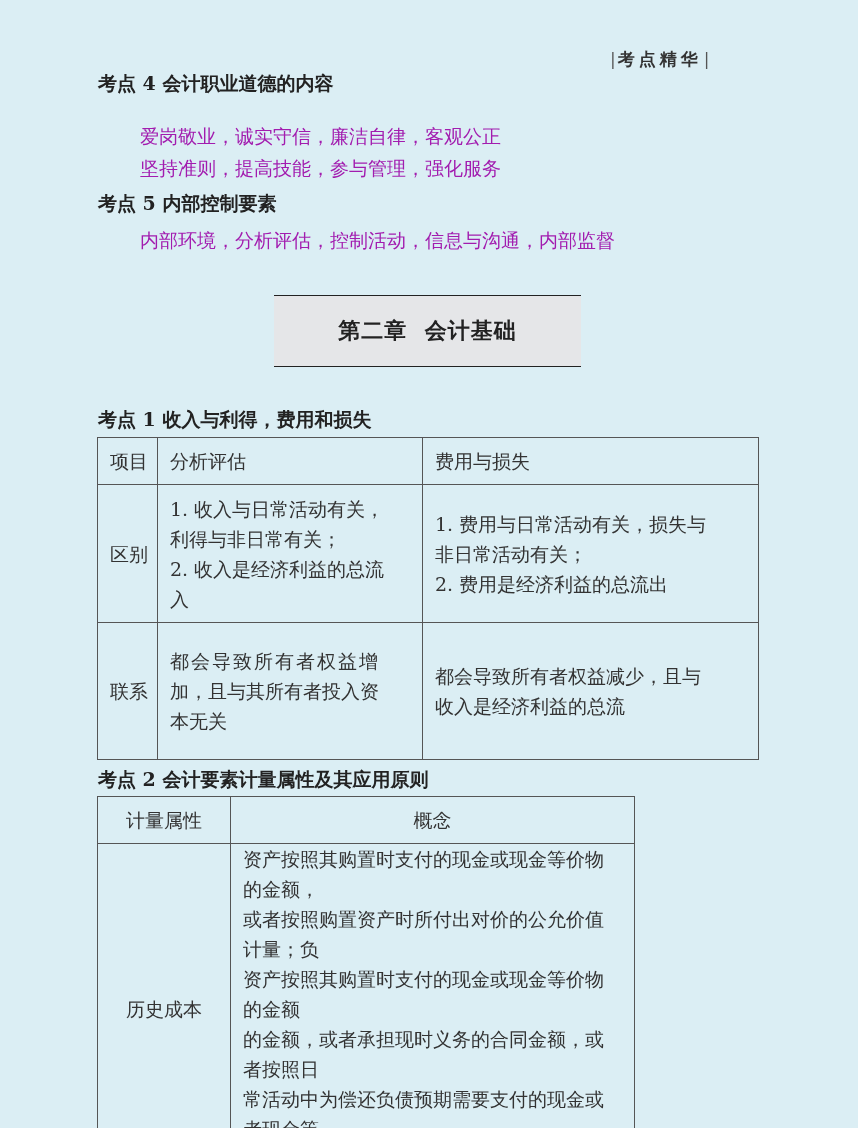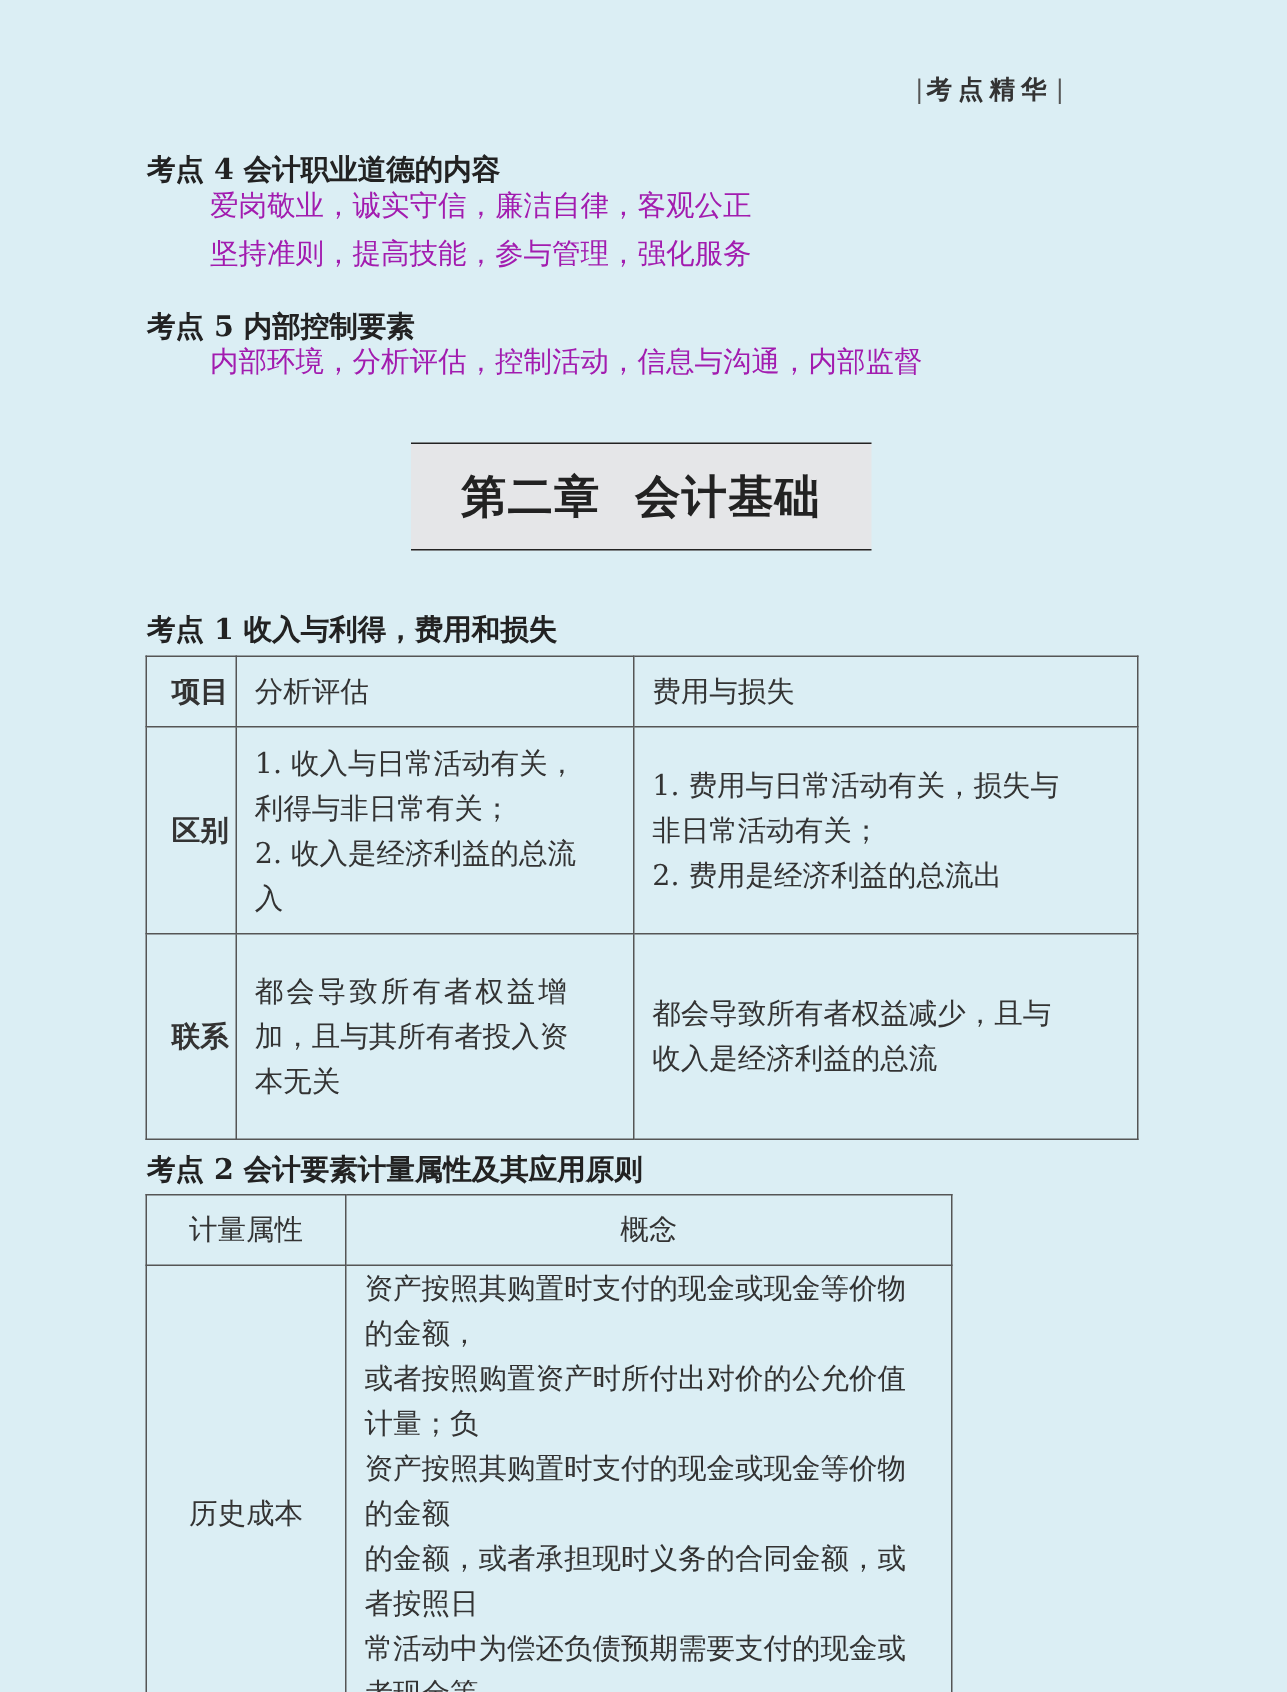--- a/index.html
+++ b/index.html
@@ -50,21 +50,21 @@
       left: 274px;
       top: 295px;
       width: 307px;
       height: 70px;
       background: #e5e6e8;
       border-top: 1.5px solid #222;
       border-bottom: 1.5px solid #222;
       display: flex;
       align-items: center;
       justify-content: center;
-      font-size: 30px;
+      font-size: 22px;
       font-weight: bold;
       color: #222;
       letter-spacing: 1px;
       white-space: pre;
     }
     table.kt {
       position: absolute;
       left: 97px;
       border-collapse: collapse;
       font-size: 19px;
@@ -73,21 +73,21 @@
     table.kt td {
       border: 1.5px solid #555;
       vertical-align: middle;
       padding: 0 12px;
       line-height: 30px;
     }
     #table1 {
       top: 437px;
       width: 662px;
     }
-    #table1 .c0 { width: 46px; padding: 0 0 0 12px; text-align: center; font-weight: bold; }
+    #table1 .c0 { width: 46px; padding: 0 0 0 12px; text-align: left; }
     #table1 .c1 { width: 236px; }
     #table1 .c2 { width: 306px; }
     #table1 tr.r-head td { height: 46px; }
     #table1 tr.r-diff td { height: 137px; }
     #table1 tr.r-link td { height: 136px; }
     .spaced { letter-spacing: 2px; }
     #table2 {
       top: 796px;
       width: 538px;
     }
@@ -98,25 +98,25 @@
     #table2 tr.r-row td { height: 197px; }
     .line { display: block; }
   </style>
 </head>
 <body>
 
 <div class="header-tag">
   <span class="bar">|</span><span>考点精华</span><span class="bar">|</span>
 </div>
 
-<div class="section-title" style="top:100px;">考点 4 会计职业道德的内容</div>
+<div class="section-title" style="top:71px;">考点 4 会计职业道德的内容</div>
 <div class="body-line" style="top:124px;">爱岗敬业，诚实守信，廉洁自律，客观公正</div>
 <div class="body-line" style="top:156px;">坚持准则，提高技能，参与管理，强化服务</div>
 
-<div class="section-title" style="top:205px;">考点 5 内部控制要素</div>
+<div class="section-title" style="top:191px;">考点 5 内部控制要素</div>
 <div class="body-line" style="top:228px;">内部环境，分析评估，控制活动，信息与沟通，内部监督</div>
 
 <div class="chapter-box">第二章  会计基础</div>
 
 <div class="section-title" style="top:407px;">考点 1 收入与利得，费用和损失</div>
 
 <table class="kt" id="table1">
   <tbody>
       <tr class="r-head">
     <td class="c0">项目</td>

